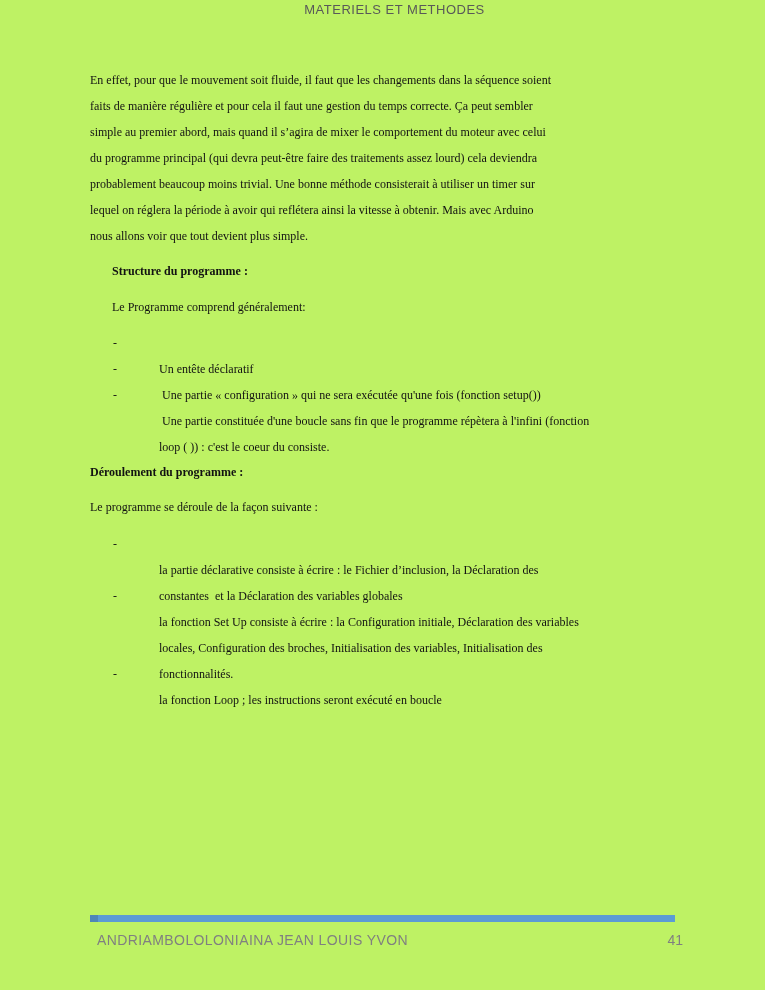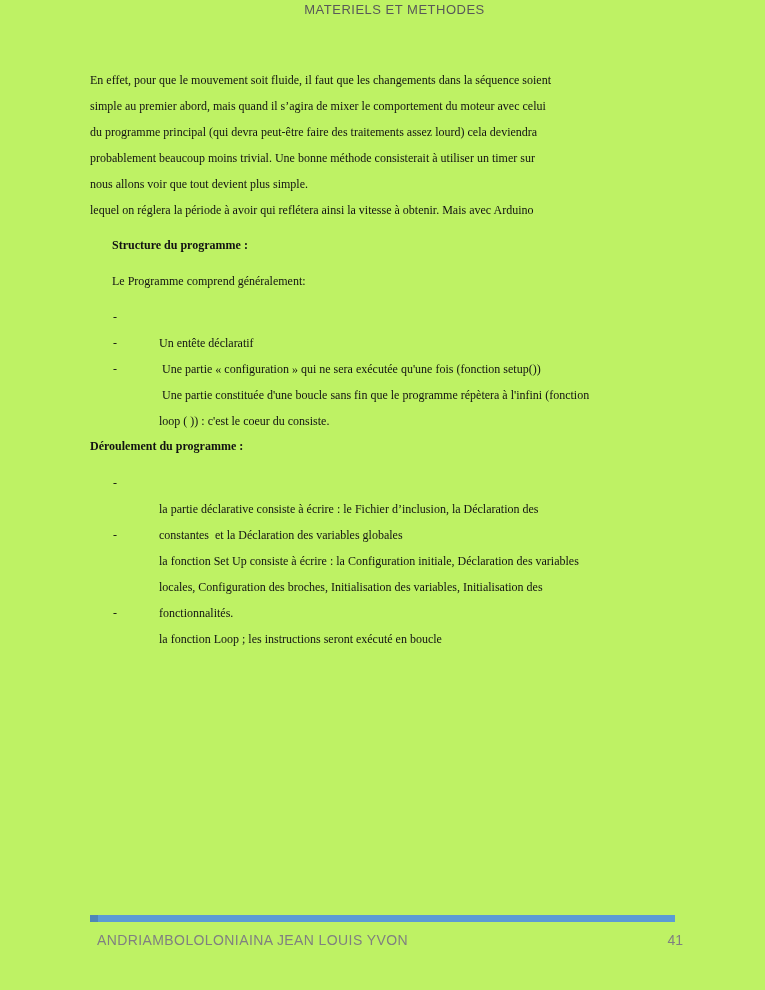--- a/index.html
+++ b/index.html
@@ -96,25 +96,26 @@
 <body>
 
 <div class="page">
 
   <div class="running-head">MATERIELS ET METHODES</div>
 
   <div class="content">
 
     <div class="para">
       <div class="line">En effet, pour que le mouvement soit fluide, il faut que les changements dans la séquence soient</div>
+      <div class="line">faits de manière régulière et pour cela il faut une gestion du temps correcte. Ça peut sembler</div>
       <div class="line">simple au premier abord, mais quand il s’agira de mixer le comportement du moteur avec celui</div>
       <div class="line">du programme principal (qui devra peut-être faire des traitements assez lourd) cela deviendra</div>
       <div class="line">probablement beaucoup moins trivial. Une bonne méthode consisterait à utiliser un timer sur</div>
+      <div class="line">lequel on réglera la période à avoir qui reflétera ainsi la vitesse à obtenir. Mais avec Arduino</div>
       <div class="line">nous allons voir que tout devient plus simple.</div>
-      <div class="line">lequel on réglera la période à avoir qui reflétera ainsi la vitesse à obtenir. Mais avec Arduino</div>
     </div>
 
     <div class="line heading h1-structure">Structure du programme :</div>
 
     <div class="line lead-indent">Le Programme comprend généralement:</div>
 
     <div class="list-structure">
       <div class="line bullet-line">
         <span class="dash">-</span><span>Un entête déclaratif</span>
       </div>
@@ -124,20 +125,21 @@
       <div class="line bullet-line">
         <span class="dash">-</span><span> Une partie constituée d'une boucle sans fin que le programme répètera à l'infini (fonction</span>
       </div>
       <div class="line bullet-line">
         <span>loop ( )) : c'est le coeur du consiste.</span>
       </div>
     </div>
 
     <div class="line heading h2-deroulement">Déroulement du programme :</div>
 
+    <div class="line lead-plain">Le programme se déroule de la façon suivante :</div>
 
     <div class="list-deroulement">
       <div class="line bullet-line">
         <span class="dash">-</span><span>la partie déclarative consiste à écrire : le Fichier d’inclusion, la Déclaration des</span>
       </div>
       <div class="line bullet-line">
         <span>constantes  et la Déclaration des variables globales</span>
       </div>
       <div class="line bullet-line">
         <span class="dash">-</span><span>la fonction Set Up consiste à écrire : la Configuration initiale, Déclaration des variables</span>

